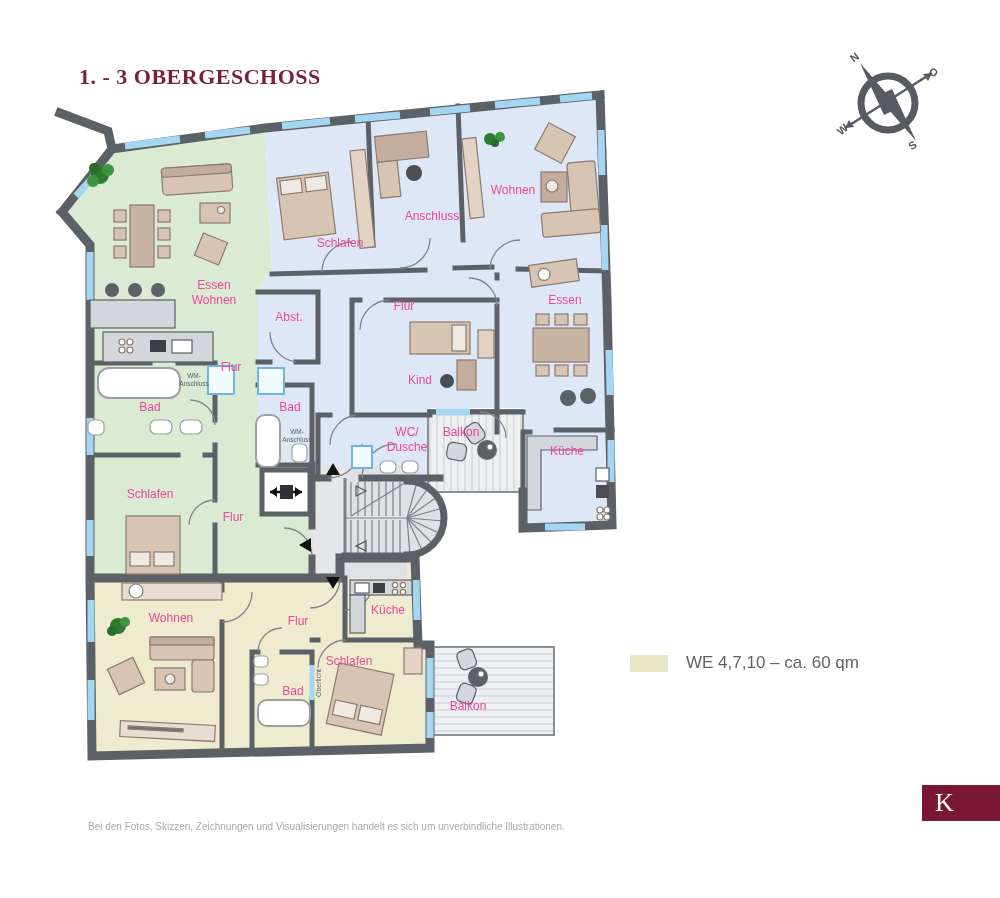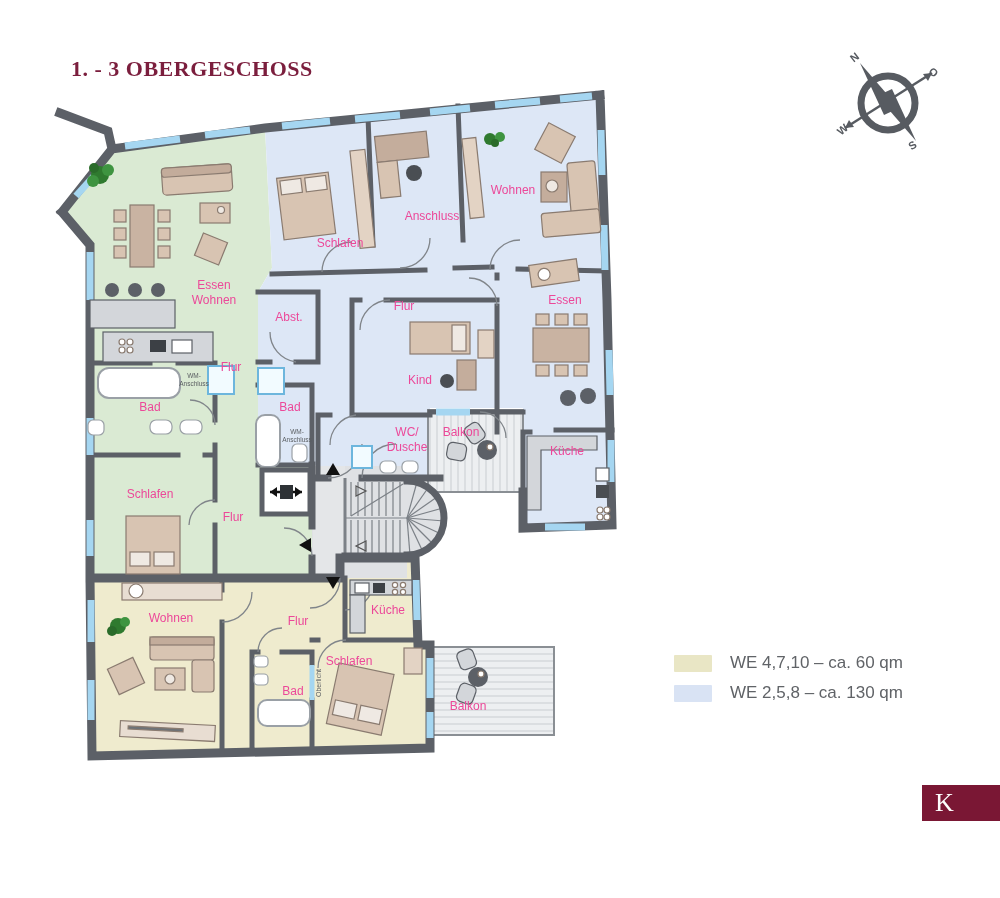--- a/index.html
+++ b/index.html
@@ -1,30 +1,30 @@
 <!DOCTYPE html>
 <html><head>
 <meta charset="utf-8">
 <style>
   html,body{margin:0;padding:0;background:#fff;}
   .canvas{position:relative;width:1000px;height:898px;background:#ffffff;overflow:hidden;
           font-family:"Liberation Sans",sans-serif;}
   .plan-svg{position:absolute;left:0;top:0;width:1000px;height:898px;}
-  .page-title{position:absolute;left:63px;top:48px;margin:8px;
+  .page-title{position:absolute;left:63px;top:48px;margin:16px;
               font-family:"Liberation Serif",serif;font-weight:bold;font-size:22px;
               letter-spacing:.5px;color:#7b1e3d;}
   
   .room-label{position:absolute;transform:translate(-50%,-50%);
               font-size:12px;color:#ec4899;text-align:center;line-height:1.25;
               white-space:pre-line;pointer-events:none;}
   .room-label.small{font-size:6.5px;color:#5a5e62;}
   .room-label.vertical{transform:translate(-50%,-50%) rotate(-90deg);font-size:7px;color:#5a5e62;}
   
   .legend{position:absolute;left:630px;top:648px;}
-  .legend-row{display:flex;align-items:center;height:30px;margin-left:44px;}
+  .legend-row{display:flex;align-items:center;height:30px;}
   .legend-swatch{width:38px;height:17px;margin-right:18px;border-radius:1px;}
   .sw-60{background:#e9e6c5;}
   .sw-80{background:#cfe4cb;}
   .sw-130{background:#d9e3f4;}
   .legend-label{font-size:17px;color:#606367;}
   
   .disclaimer{position:absolute;left:88px;top:821px;font-size:10px;color:#a9a9a9;}
   .k-logo{position:absolute;right:0;top:785px;width:78px;height:36px;background:#7a1734;
           display:flex;align-items:center;}
   .k-logo span{font-family:"Liberation Serif",serif;color:#fdfdfd;font-size:26px;
@@ -394,23 +394,20 @@
     <span class="room-label" style="left:293px;top:691px">Bad</span>
     <span class="room-label vertical" style="left:319px;top:683px">Oberlicht</span>
     <span class="room-label" style="left:468px;top:706px">Balkon</span>
   </div>
 
   <div class="legend">
     <div class="legend-row">
       <span class="legend-swatch sw-60"></span>
       <span class="legend-label">WE 4,7,10 – ca. 60 qm</span>
     </div>
-    <div class="legend-row">
-      <span class="legend-swatch sw-130"></span>
-      <span class="legend-label">WE 2,5,8 – ca. 130 qm</span>
-    </div>
   </div>
 
+  <div class="disclaimer">Bei den Fotos, Skizzen, Zeichnungen und Visualisierungen handelt es sich um unverbindliche Illustrationen.</div>
   <div class="k-logo">
     <span>K</span>
   </div>
 
 </div>
 
 </body></html>

